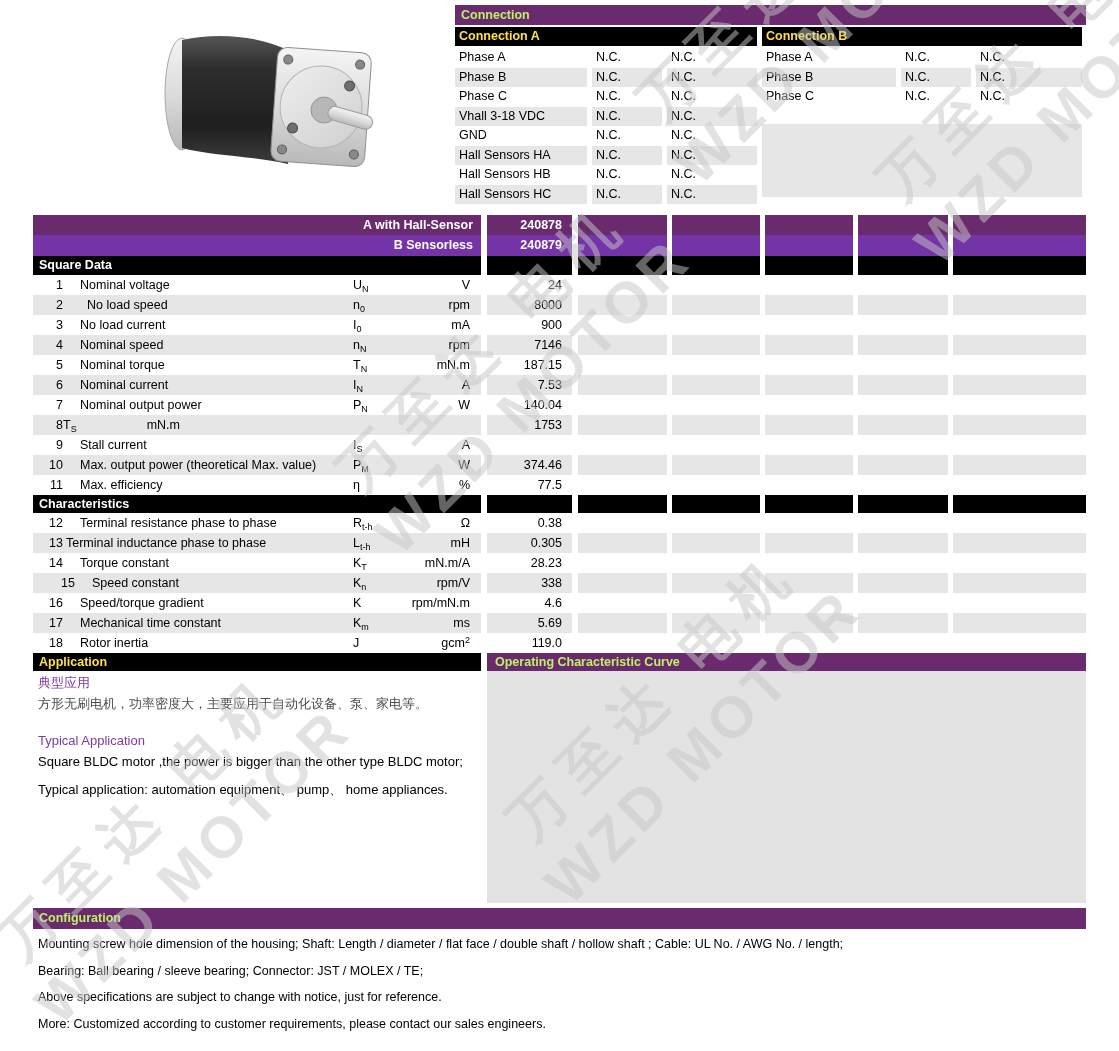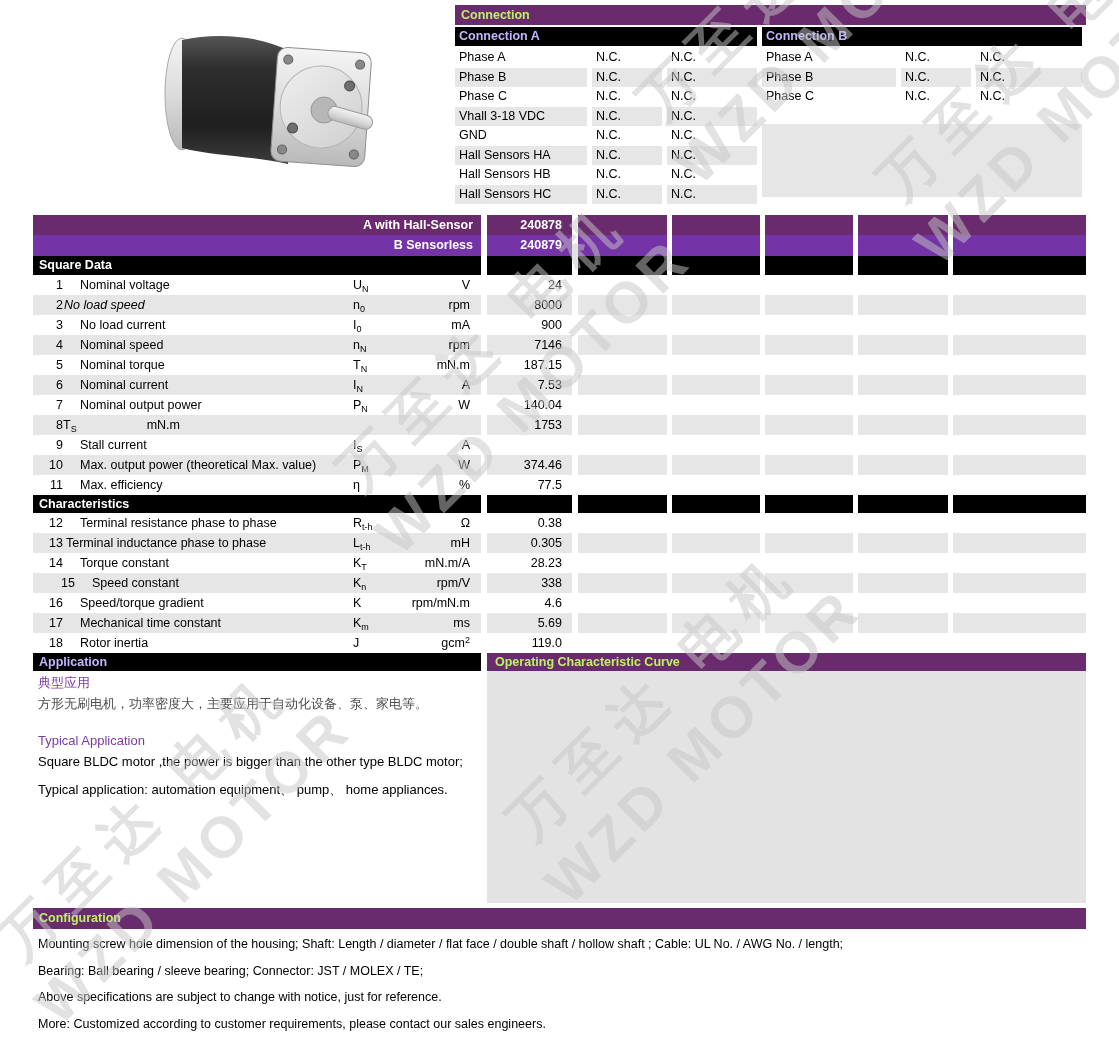--- a/index.html
+++ b/index.html
@@ -6,21 +6,21 @@
     --purple_dark:#692B6E; --purple_light:#7433A6; --row_gray:#E6E6E6;
     --panel_gray:#E3E3E3; --text_purple:#7A3BA3; --watermark:#C7C7C7; --cn_text:#4D4D4D;
   }
   html,body{margin:0;padding:0;}
   body{
     width:1119px;height:1051px;position:relative;overflow:hidden;background:#fff;
     font-family:"Liberation Sans",sans-serif;font-size:12.5px;color:#000;
   }
   .abs{position:absolute;}
   .hdr-purple{background:var(--purple_dark);color:#bef264;font-weight:bold;}
-  .hdr-black{background:#000;color:#c4b5fd;font-weight:bold;}
+  .hdr-black{background:#000;color:#fde047;font-weight:bold;}
   sub.s{font-size:9px;vertical-align:-3px;line-height:0;}
   sup.s{font-size:9px;vertical-align:4px;line-height:0;}
   .wm{
     position:absolute;color:var(--watermark);opacity:.5;pointer-events:none;z-index:50;
     transform:rotate(-45deg);text-align:center;font-weight:bold;white-space:nowrap;line-height:1.25;
   }
   .wm .l1{font-size:56px;letter-spacing:14px;display:block;}
   .wm .l2{font-size:58px;letter-spacing:6px;display:block;}
   .apptext{position:absolute;left:5px;white-space:nowrap;}
 </style>
@@ -175,21 +175,21 @@
       <div style="position: absolute; left: 454px; top: 0px; bottom: 0px; width: 85px; background: rgb(255, 255, 255); text-align: right; padding-right: 10px; box-sizing: border-box;">24</div>
       <div style="position: absolute; left: 545px; top: 0px; bottom: 0px; width: 89px; background: rgb(255, 255, 255);"></div>
       <div style="position: absolute; left: 639px; top: 0px; bottom: 0px; width: 88px; background: rgb(255, 255, 255);"></div>
       <div style="position: absolute; left: 732px; top: 0px; bottom: 0px; width: 88px; background: rgb(255, 255, 255);"></div>
       <div style="position: absolute; left: 825px; top: 0px; bottom: 0px; width: 90px; background: rgb(255, 255, 255);"></div>
       <div style="position: absolute; left: 920px; top: 0px; bottom: 0px; width: 133px; background: rgb(255, 255, 255);"></div>
     </div>
     <div style="position: absolute; left: 0px; top: 80px; width: 1053px; height: 20px; line-height: 20px;">
       <div style="position: absolute; left: 0px; top: 0px; bottom: 0px; width: 448px; background: var(--row_gray); display: flex;">
         <div style="width: 30px; text-align: right; flex: 0 0 auto;">2</div>
-        <div style="margin-left: 1px; flex: 1 1 0%; overflow: hidden; white-space: nowrap; font-style: italic;">No load speed</div>
+        <div style="margin-left: 24px; flex: 1 1 0%; overflow: hidden; white-space: nowrap;">No load speed</div>
         <div style="width: 50px; flex: 0 0 auto;"><span>n</span><sub class="s">0</sub></div>
         <div style="width: 78px; flex: 0 0 auto; text-align: right; padding-right: 11px; box-sizing: border-box; white-space: nowrap;"><span>rpm</span><sup class="s"></sup></div>
       </div>
       <div style="position: absolute; left: 454px; top: 0px; bottom: 0px; width: 85px; background: var(--row_gray); text-align: right; padding-right: 10px; box-sizing: border-box;">8000</div>
       <div style="position: absolute; left: 545px; top: 0px; bottom: 0px; width: 89px; background: var(--row_gray);"></div>
       <div style="position: absolute; left: 639px; top: 0px; bottom: 0px; width: 88px; background: var(--row_gray);"></div>
       <div style="position: absolute; left: 732px; top: 0px; bottom: 0px; width: 88px; background: var(--row_gray);"></div>
       <div style="position: absolute; left: 825px; top: 0px; bottom: 0px; width: 90px; background: var(--row_gray);"></div>
       <div style="position: absolute; left: 920px; top: 0px; bottom: 0px; width: 133px; background: var(--row_gray);"></div>
     </div>

